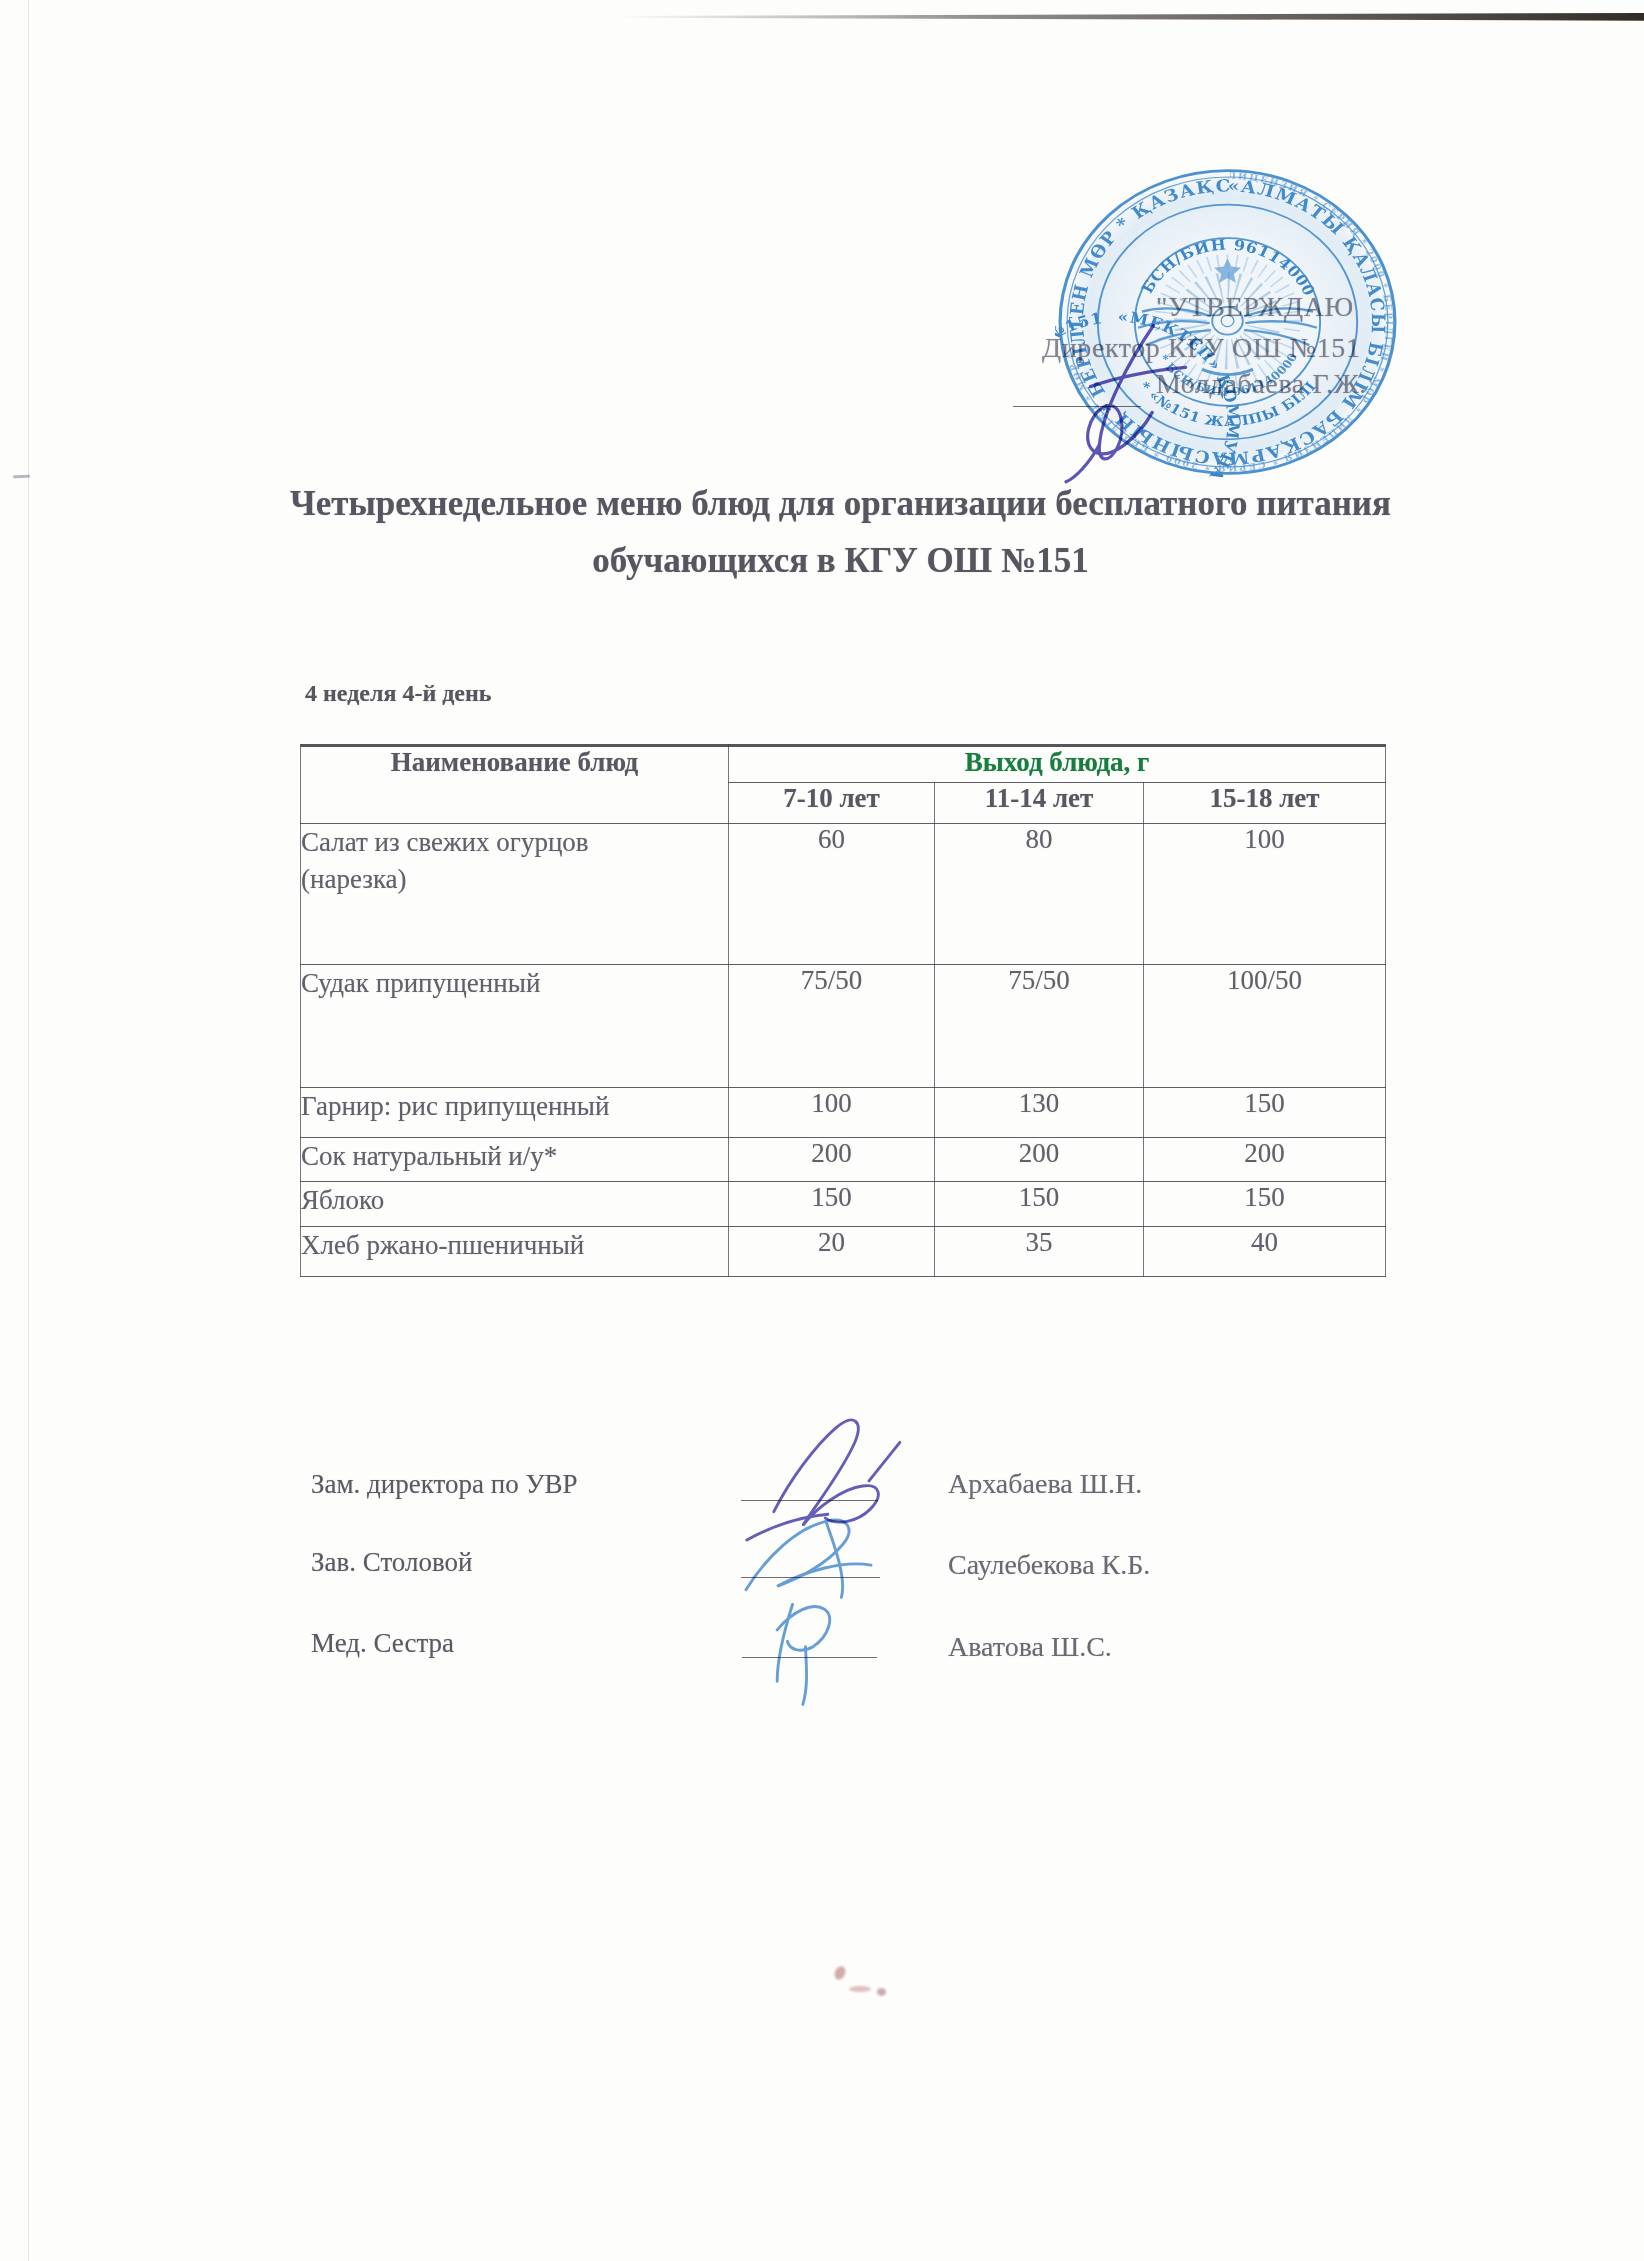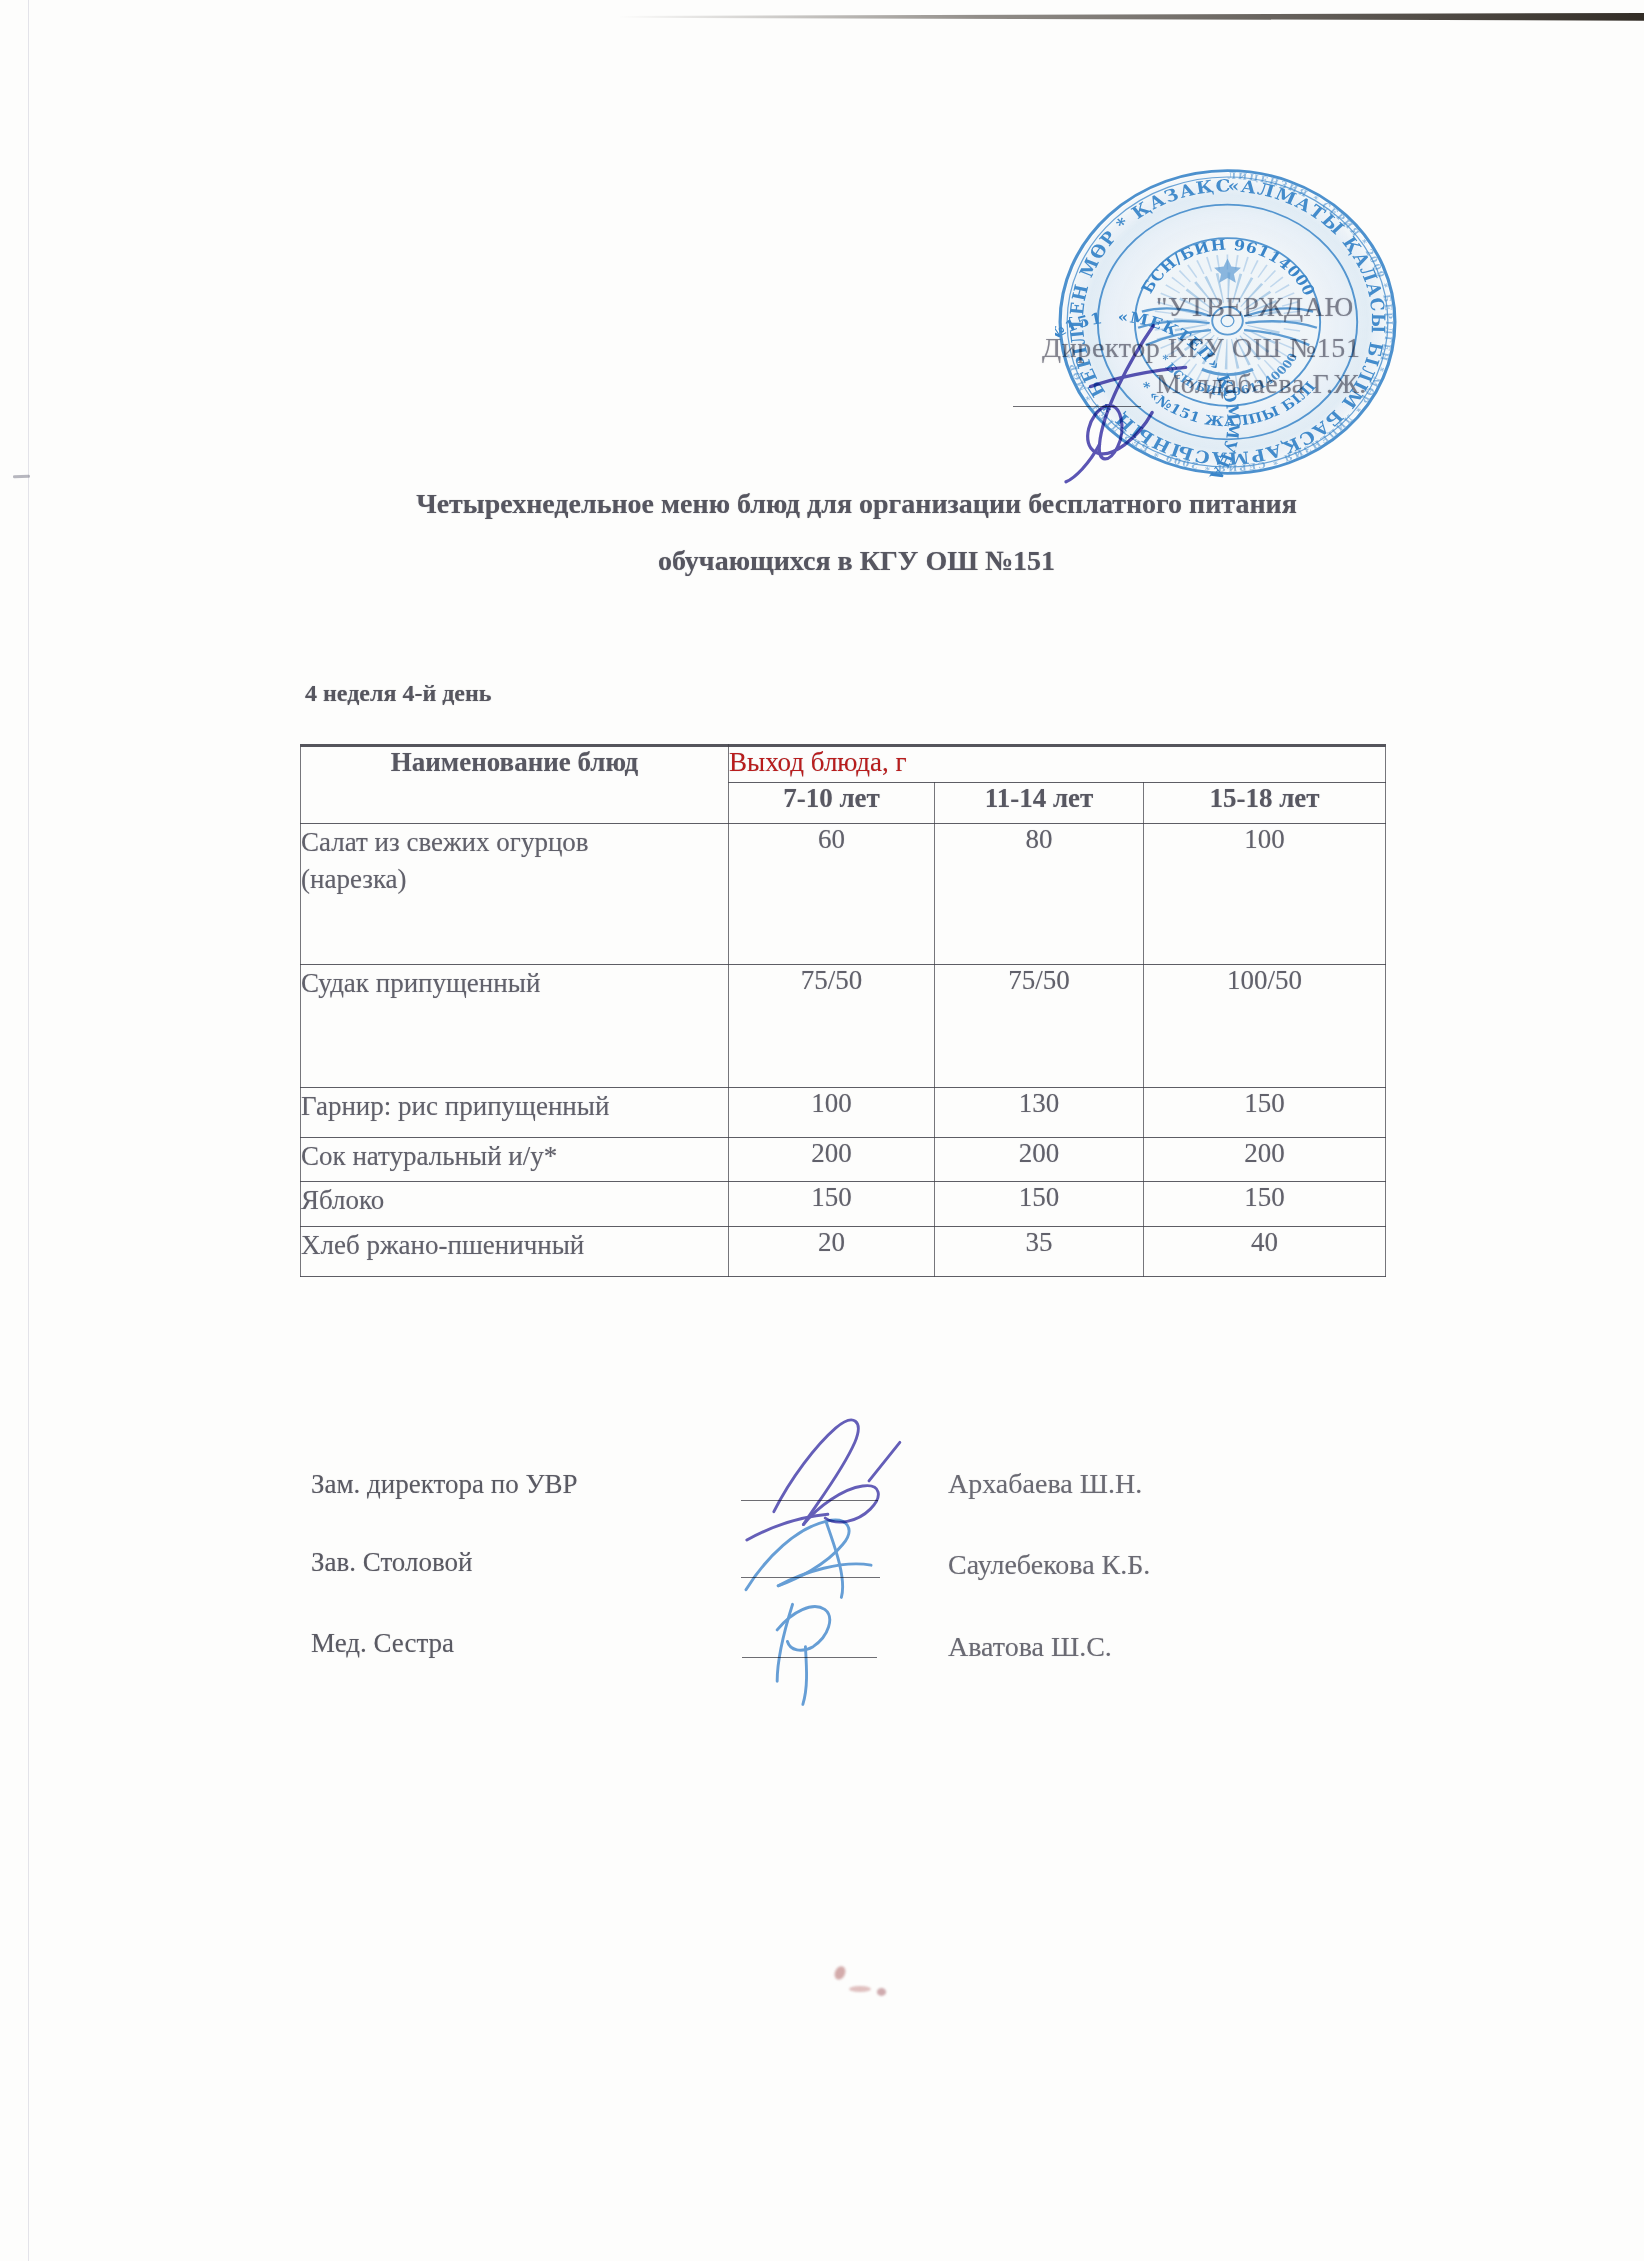--- a/index.html
+++ b/index.html
@@ -56,22 +56,22 @@
     font-family:"DejaVu Serif",serif;}
   .sig-svg{position:absolute;mix-blend-mode:multiply;}
   .sig-svg path{fill:none;stroke-linecap:round;stroke-linejoin:round;}
   .sig-director-svg{left:1057px;top:303px;width:148px;height:193px;}
   .sig-1{left:734px;top:1414px;width:180px;height:135px;}
   .sig-2{left:715px;top:1507px;width:187px;height:97px;}
   .sig-3{left:741px;top:1585px;width:116px;height:122px;}
 
   
   .title-block{
-    position:absolute;left:272px;top:475px;width:1169px;text-align:center;
-    color:#565660;font-weight:bold;font-size:28px;
+    position:absolute;left:256px;top:475px;width:1169px;text-align:center;
+    color:#565660;font-weight:bold;font-size:35px;
     text-shadow:0 0 1px rgba(86,86,96,.5);
   }
   .title-line{height:57px;line-height:57px;white-space:nowrap;}
   .week-label{
     position:absolute;left:305px;top:680px;
     font-size:24px;font-weight:bold;color:#56565f;
     text-shadow:0 0 1px rgba(86,86,96,.5);white-space:nowrap;
   }
 
   
@@ -83,21 +83,21 @@
   }
   .menu-table td{
     border-left:1.3px solid rgba(72,72,80,.75);
     border-right:1.3px solid rgba(72,72,80,.75);
     border-top:1.9px solid rgba(66,66,74,.85);
     border-bottom:1.9px solid rgba(66,66,74,.85);
     padding:0;vertical-align:top;overflow:hidden;margin-top:16px;
   }
   .menu-table{border:1.9px solid rgba(66,66,74,.9);border-top-width:3.2px;}
   .th-name{vertical-align:middle;text-align:center;font-weight:bold;color:#585862;}
-  .th-group{vertical-align:middle;text-align:left;font-weight:normal;color:#b91c1c;}
+  .th-group{vertical-align:middle;text-align:center;font-weight:bold;color:#15803d;}
   .th-age{vertical-align:middle;text-align:center;font-weight:bold;color:#585862;}
   .cell-name{padding:9px 6.4px 6.4px 10.3px;line-height:1.38;}
   .cell-val{text-align:center;padding-top:9px;}
   .col4-pad{padding-right:80px;}
   .r-h1{height:37px;} .r-h2{height:41px;padding-left:6px;}
   .r-0{height:141px;} .r-1{height:123px;} .r-2{height:50px;}
   .r-3{height:44px;} .r-4{height:45px;} .r-5{height:50px;}
 
   
   .sig-row-label{

